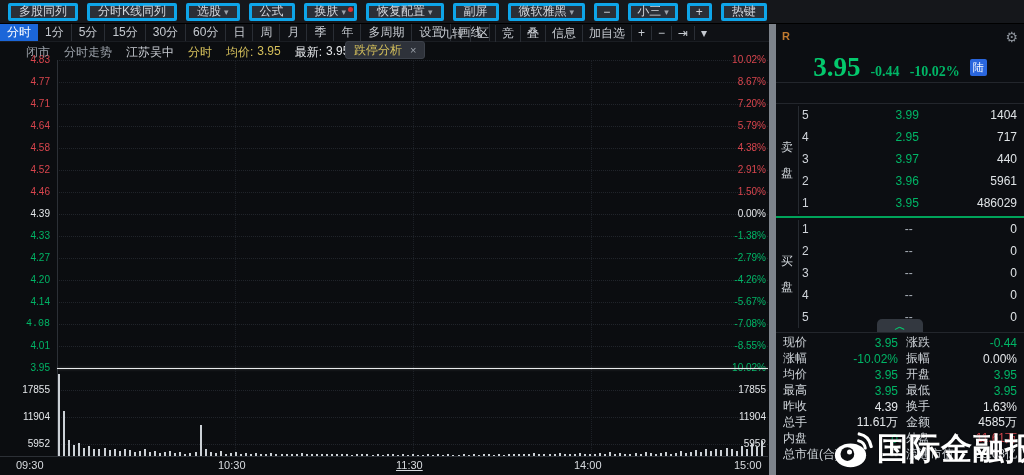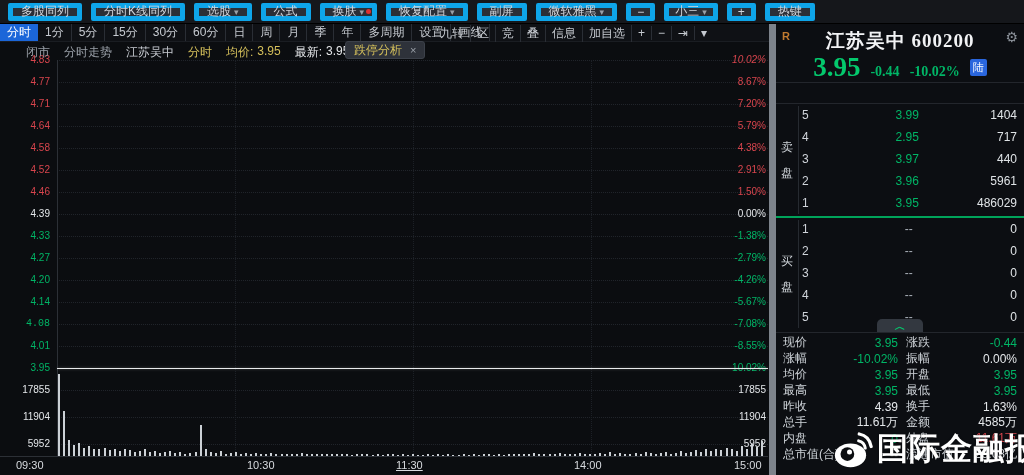--- a/index.html
+++ b/index.html
@@ -9,21 +9,21 @@
   }
   *{margin:0;padding:0;box-sizing:border-box;}
   html,body{background:#000;}
   body{font-family:"Liberation Sans","DejaVu Sans",sans-serif;}
   .app{position:relative;width:1024px;height:475px;background:#0b0d10;overflow:hidden;color:#d4d8dd;}
 
   
   .toolbar-top{position:absolute;left:0;top:0;width:1024px;height:24px;background:#15171b;
     display:flex;align-items:center;gap:9px;padding-left:8px;border-bottom:1px solid #000;}
   .tbtn{position:relative;display:inline-flex;align-items:center;gap:3px;height:18px;padding:0 8px;
-    background:#2b2f37;border:5px solid #0ea5e9;border-radius:2px;font-size:12px;color:#d2d6dc;white-space:nowrap;cursor:default;}
+    background:#2b2f37;border:3px solid #0ea5e9;border-radius:2px;font-size:12px;color:#d2d6dc;white-space:nowrap;cursor:default;}
   .tbtn .caret{font-size:9px;color:#9aa0a8;}
   .tbtn .dot{position:absolute;right:1px;top:1px;width:5px;height:5px;border-radius:50%;background:#e03030;}
   .tbtn.small{padding:0 6px;}
 
   
   .toolbar-periods{position:absolute;left:0;top:24px;width:769px;height:18px;background:#0f1115;
     display:flex;align-items:stretch;font-size:12px;border-bottom:1px solid #1a1d22;}
   .ptab{display:flex;align-items:center;padding:0 7px;color:#c6cad0;border-right:1px solid #2a2e35;white-space:nowrap;cursor:default;}
   .ptab.active{background:var(--accent-blue);color:#fff;border-right:none;}
   .tool-group{position:absolute;right:56px;top:0;height:18px;display:flex;align-items:center;font-size:12px;}
@@ -196,21 +196,21 @@
       </span>
   </div>
   <div class="analysis-tab">
     <span>跌停分析</span>
     <span class="x">×</span>
   </div>
 
   <div id="chart">
       <div class="gridline" style="left: 57px; width: 711px; top: 60px;"></div>
       <div class="axis-label lft c-up" style="left: 8px; top: 54px;">4.83</div>
-      <div class="axis-label rgt c-up" style="left: 714px; top: 54px; font-style: italic;">10.02%</div>
+      <div class="axis-label rgt c-up" style="left: 714px; top: 54px;">10.02%</div>
       <div class="gridline" style="left: 57px; width: 711px; top: 82px;"></div>
       <div class="axis-label lft c-up" style="left: 8px; top: 76px;">4.77</div>
       <div class="axis-label rgt c-up" style="left: 714px; top: 76px;">8.67%</div>
       <div class="gridline" style="left: 57px; width: 711px; top: 104px;"></div>
       <div class="axis-label lft c-up" style="left: 8px; top: 98px;">4.71</div>
       <div class="axis-label rgt c-up" style="left: 714px; top: 98px;">7.20%</div>
       <div class="gridline" style="left: 57px; width: 711px; top: 126px;"></div>
       <div class="axis-label lft c-up" style="left: 8px; top: 120px;">4.64</div>
       <div class="axis-label rgt c-up" style="left: 714px; top: 120px;">5.79%</div>
       <div class="gridline" style="left: 57px; width: 711px; top: 148px;"></div>
@@ -395,31 +395,30 @@
       <div class="vol-bar" style="left: 720.486px; top: 450px; height: 6px;"></div>
       <div class="vol-bar" style="left: 725.543px; top: 448px; height: 8px;"></div>
       <div class="vol-bar" style="left: 730.6px; top: 449px; height: 7px;"></div>
       <div class="vol-bar" style="left: 735.657px; top: 451px; height: 5px;"></div>
       <div class="vol-bar" style="left: 740.714px; top: 446px; height: 10px;"></div>
       <div class="vol-bar" style="left: 745.771px; top: 449px; height: 7px;"></div>
       <div class="vol-bar" style="left: 750.829px; top: 444px; height: 12px;"></div>
       <div class="vol-bar" style="left: 755.886px; top: 447px; height: 9px;"></div>
       <div class="vol-bar" style="left: 760.943px; top: 441px; height: 15px;"></div>
       <div class="time-label" style="left: 16px;">09:30</div>
-      <div class="time-label" style="left: 218px; margin-left: 29px;">10:30</div>
+      <div class="time-label" style="left: 218px;">10:30</div>
       <div class="time-label" style="left: 396px; text-decoration: underline;">11:30</div>
       <div class="time-label" style="left: 574px;">14:00</div>
       <div class="time-label" style="left: 734px;">15:00</div>
     </div>
 
   <div class="splitter"></div>
 
   <div class="panel">
     <span class="corner-badge">R</span>
-    <div class="panel-title">江苏吴中 600200</div>
     <span class="gear">⚙</span>
 
     <div class="price-row">
       <span class="big-price">3.95</span>
       <span class="chg">-0.44</span>
       <span class="chg">-10.02%</span>
       <span class="lu-tag">陆</span>
     </div>
 
     <div class="hdiv" style="top:58px"></div>

